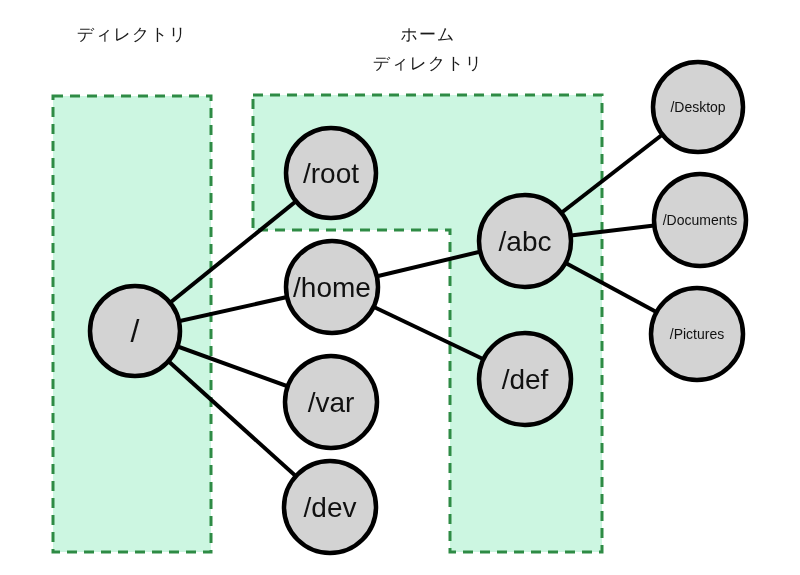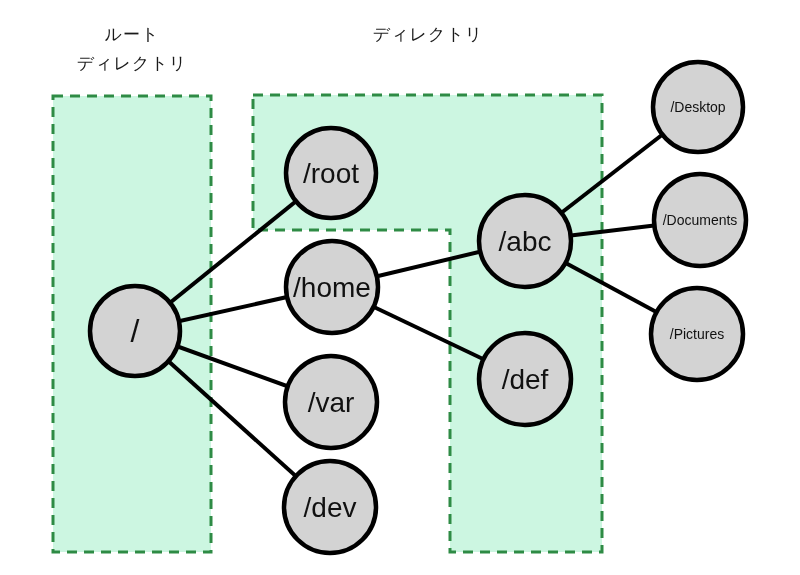--- a/index.html
+++ b/index.html
@@ -86,21 +86,21 @@
         <circle cx="700" cy="220" r="46" fill="#d3d3d3" stroke="#000000" stroke-width="4.5"></circle>
         <text x="700" y="220" dy="0.35em" text-anchor="middle" font-size="14" font-family="&quot;Liberation Sans&quot;, &quot;DejaVu Sans&quot;, sans-serif" fill="#111111">/Documents</text>
       </g>
       <g>
         <circle cx="697" cy="334" r="46" fill="#d3d3d3" stroke="#000000" stroke-width="4.5"></circle>
         <text x="697" y="334" dy="0.35em" text-anchor="middle" font-size="14" font-family="&quot;Liberation Sans&quot;, &quot;DejaVu Sans&quot;, sans-serif" fill="#111111">/Pictures</text>
       </g>
     </svg>
 
   <div class="region-label" id="root-region-label">
-    <div>ルート</div>
     <div>ディレクトリ</div>
   </div>
 
   <div class="region-label" id="home-region-label">
+    <div>ホーム</div>
     <div>ディレクトリ</div>
   </div>
 
 </div>
 
 </body></html>

